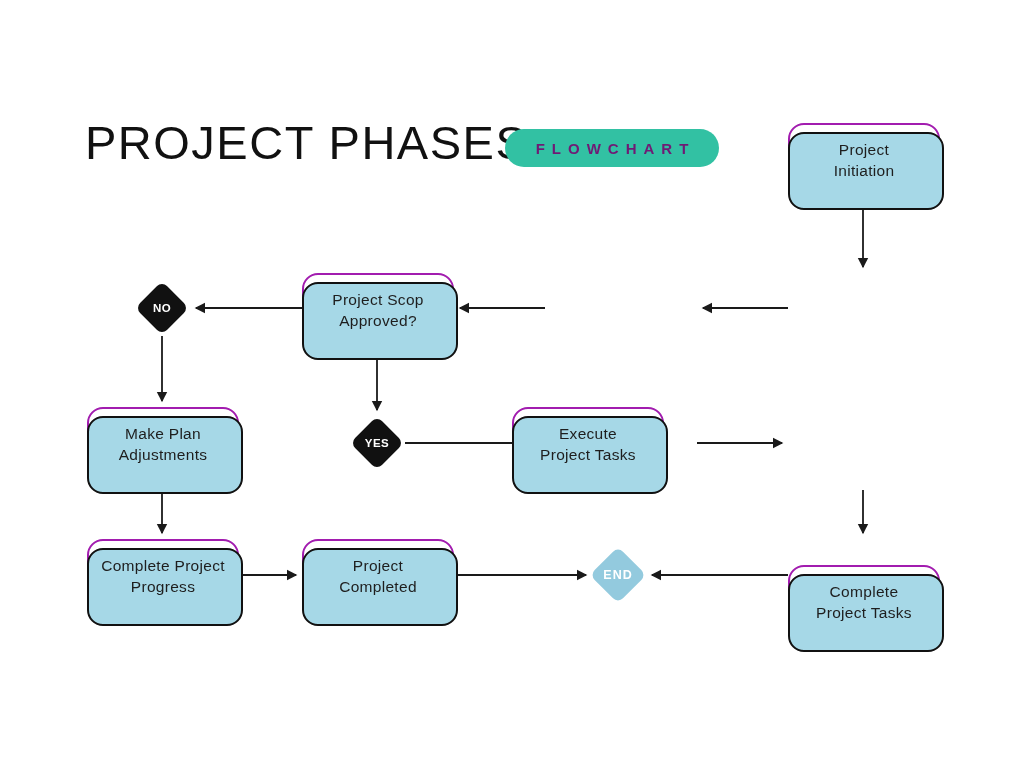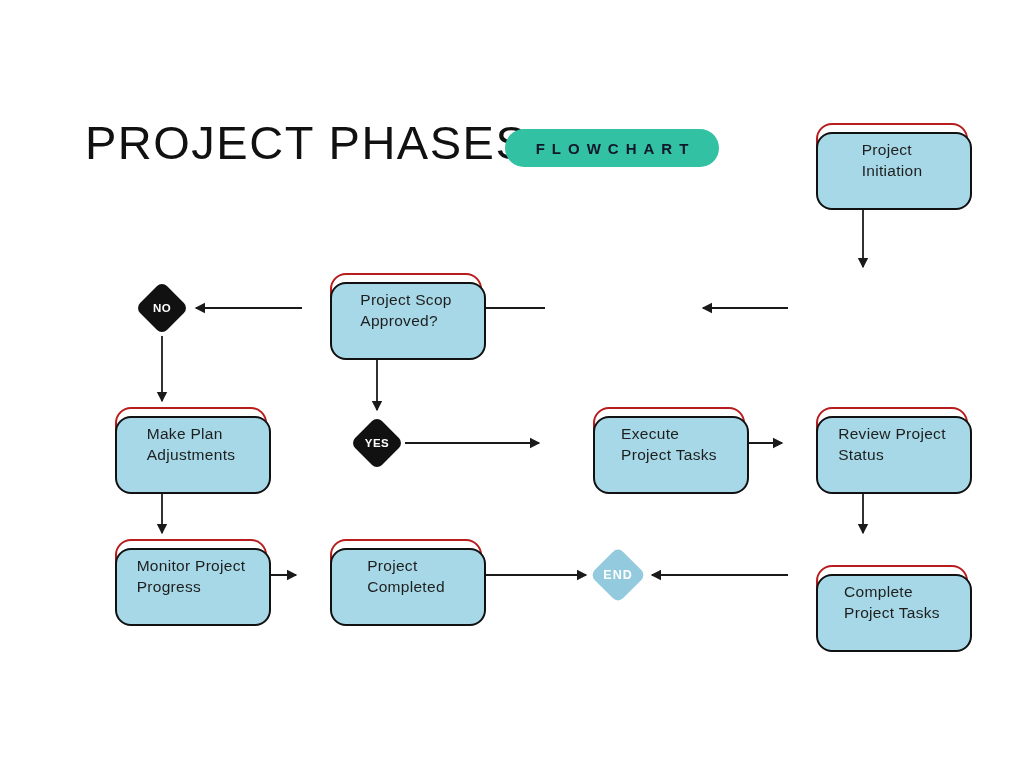--- a/index.html
+++ b/index.html
@@ -27,48 +27,47 @@
     position: absolute;
     left: 505px;
     top: 129px;
     width: 214px;
     height: 38px;
     background: #32c1a3;
     border-radius: 20px;
     display: flex;
     align-items: center;
     justify-content: center;
-    color: #0f172a;
+    color: #701a75;
     font-size: 15px;
     font-weight: bold;
     letter-spacing: 7px;
     text-indent: 7px;
     white-space: nowrap;
   }
   .connectors {
     position: absolute;
     left: 0; top: 0;
     width: 1024px; height: 768px;
     z-index: 0;
     pointer-events: none;
   }
   .connectors line { stroke: #1a1a1a; stroke-width: 1.8; }
   .node {
     position: absolute;
     width: 152px;
     height: 74px;
     background: #ffffff;
-    border: 2px solid #b91c1c;
+    border: 2px solid #a21caf;
     border-radius: 16px;
     display: flex;
     align-items: center;
     justify-content: center;
-    text-align: left;
+    text-align: center;
     z-index: 1;
-    margin-left: 28px;
   }
   .node::after {
     content: "";
     position: absolute;
     left: -2px;
     top: 7px;
     width: 152px;
     height: 74px;
     background: #a6d8e7;
     border: 2px solid #111111;
@@ -143,32 +142,28 @@
   <div class="node" style="left:302px; top:273px;">
     <span class="node-label">Project Scop
 Approved?</span>
   </div>
 
   <div class="node" style="left:87px; top:407px;">
     <span class="node-label">Make Plan
 Adjustments</span>
   </div>
 
-  <div class="node" style="left:565px; top:407px;">
+  <div class="node" style="left:512px; top:407px;">
     <span class="node-label">Execute
 Project Tasks</span>
   </div>
 
-  <div class="node" style="left:788px; top:407px;">
-    <span class="node-label">Review Project
-Status</span>
-  </div>
 
   <div class="node" style="left:87px; top:539px;">
-    <span class="node-label">Monitor Project
+    <span class="node-label">Complete Project
 Progress</span>
   </div>
 
   <div class="node" style="left:302px; top:539px;">
     <span class="node-label">Project
 Completed</span>
   </div>
 
   <div class="node" style="left:788px; top:565px;">
     <span class="node-label">Complete

